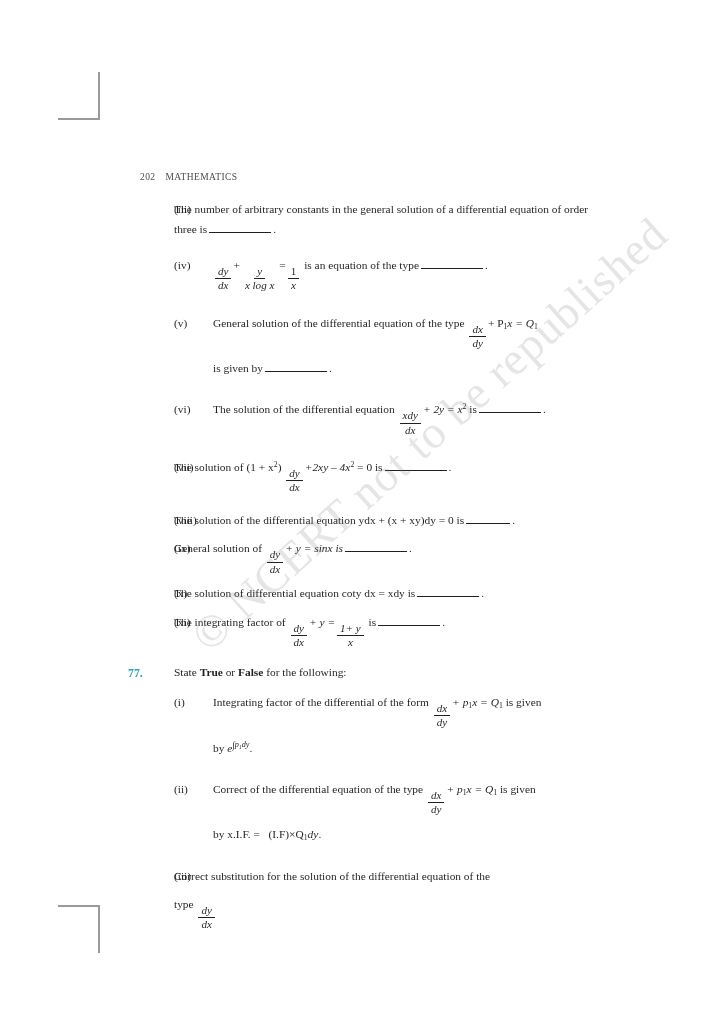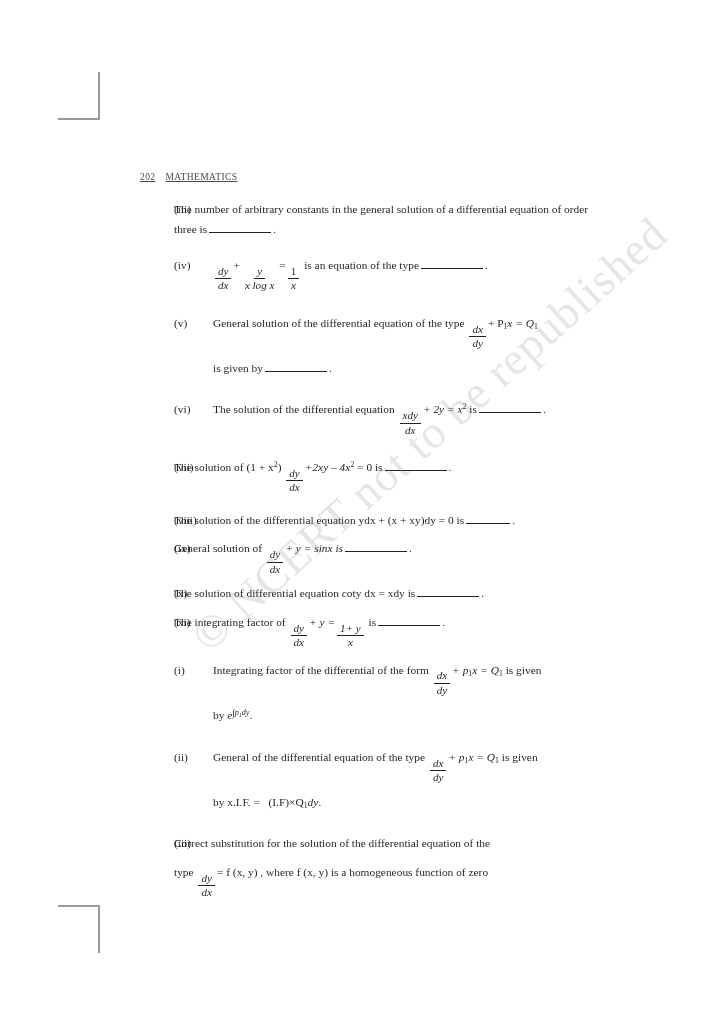--- a/index.html
+++ b/index.html
@@ -34,21 +34,20 @@
 
   
   .running-head {
     position: absolute;
     left: 140px;
     top: 172px;
     font-size: 9.5px;
     letter-spacing: 0.4px;
     color: #4a4a4a;
     white-space: nowrap;
-    text-decoration: underline;
   }
   .running-head .pg { margin-right: 10px; }
 
   
   .watermark {
     position: absolute;
     left: 150px;
     top: 300px;
     width: 460px;
     height: 470px;
@@ -284,41 +283,45 @@
           <span class="num">dy</span>
           <span class="den">dx</span>
         </span><span class="mi">+ y =</span><span class="frac">
           <span class="num">1+ y</span>
           <span class="den">x</span>
         </span>
         <span>is</span><span class="blank w1"></span><span>.</span>
       </div>
     </div>
 
+    <div class="q-head">
+      <div class="qnum">77.</div>
+      <div class="qtext"><span>State </span><b>True</b><span> or </span><b>False</b><span> for the following:</span></div>
+    </div>
 
     <div class="item gap-lg">
       <div class="marker">(i)</div>
       <div class="body">
         <span>Integrating factor of the differential of the form</span>
         <span class="frac">
           <span class="num">dx</span>
           <span class="den">dy</span>
         </span><span class="mi">+ p</span><sub>1</sub><span class="mi">x = Q</span><sub>1</sub>
         <span>is given</span>
         <span class="cont-line">
           <span>by</span>
           <span class="mi">e</span><span class="expo"><span class="intg">∫</span><span>p</span><sub>1</sub><span>dy</span></span><span>.</span>
         </span>
       </div>
     </div>
 
     <div class="item gap-lg">
       <div class="marker">(ii)</div>
       <div class="body">
-        <span>General of the differential equation of the type</span>
+        <span>Correct of the differential equation of the type</span>
         <span class="frac">
           <span class="num">dx</span>
           <span class="den">dy</span>
         </span><span class="mi">+ p</span><sub>1</sub><span class="mi">x = Q</span><sub>1</sub>
         <span>is given</span>
         <span class="cont-line">
           <span>by x.I.F. =</span> &nbsp;
           <span>(I.F)×Q</span><sub>1</sub><span class="mi">dy</span><span>.</span>
         </span>
       </div>
@@ -326,19 +329,19 @@
 
     <div class="item">
       <div class="marker">(iii)</div>
       <div class="body">
         <span>Correct substitution for the solution of the differential equation of the</span>
         <span class="cont-line">
           <span>type</span>
           <span class="frac">
             <span class="num">dy</span>
             <span class="den">dx</span>
-          </span><span>= f (x, y) , where f (x, y) is a homogeneous function of zero</span>
+          </span>
         </span>
       </div>
     </div>
 
   </div>
 </div>
 
 </body></html>

